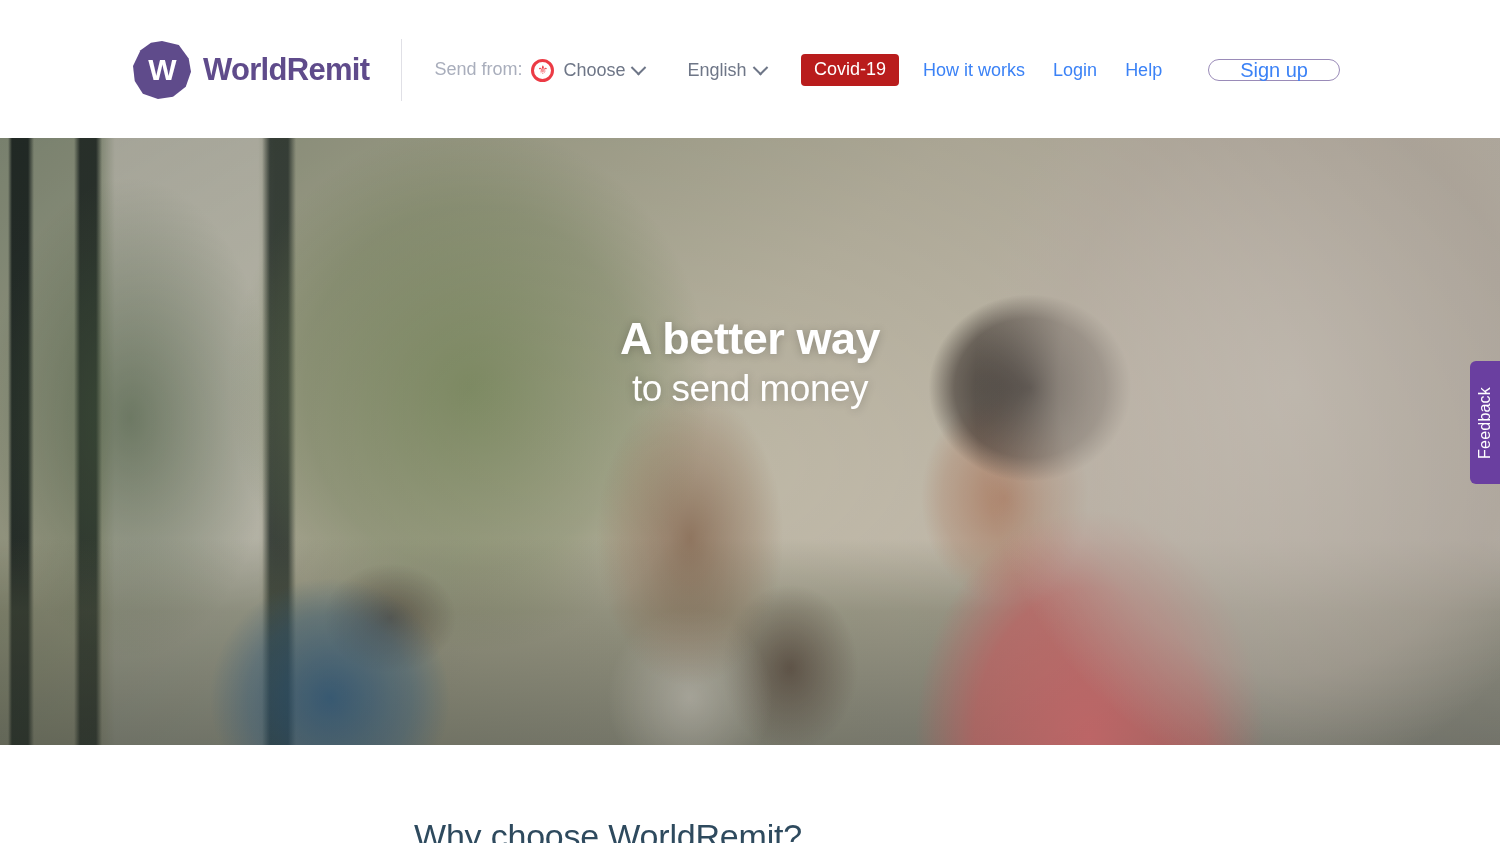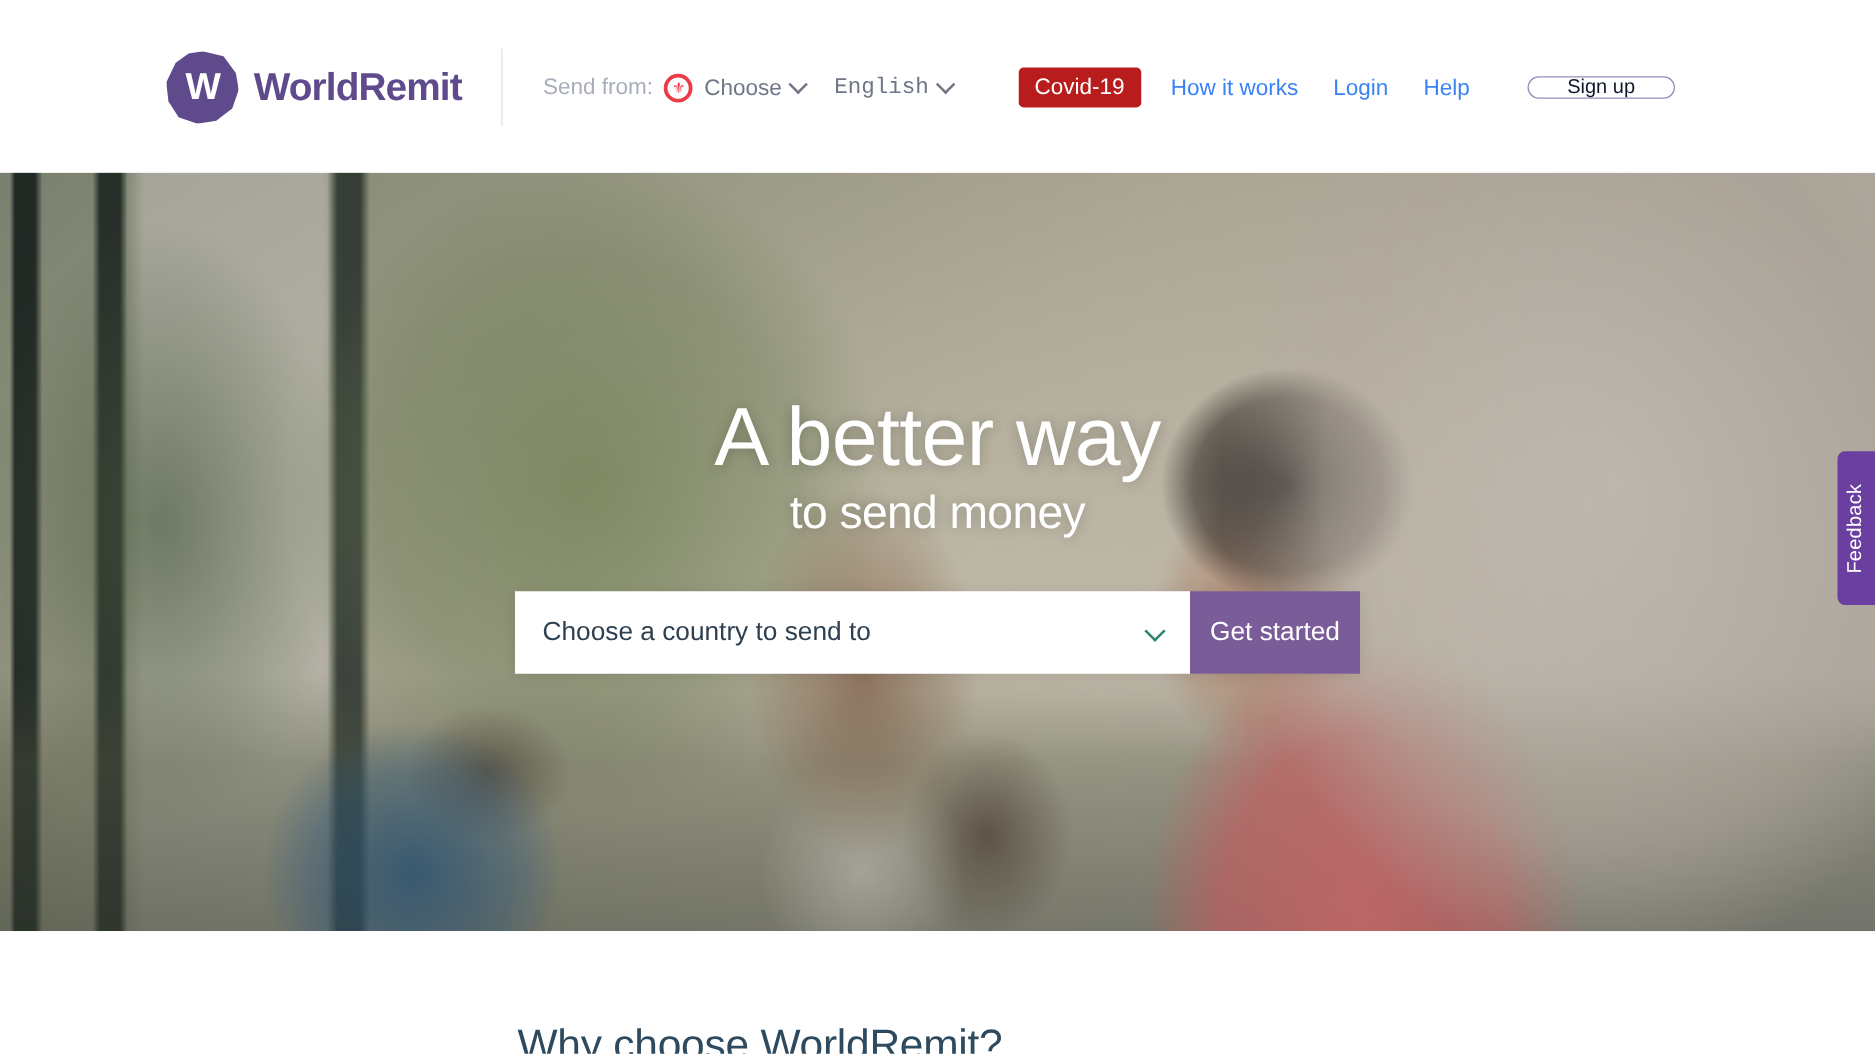--- a/index.html
+++ b/index.html
@@ -112,21 +112,21 @@
   }
 
   .dropdown {
     display: flex;
     align-items: center;
     gap: 8px;
     color: #6E7687;
     font-size: 18px;
     cursor: pointer;
   }
-  .dropdown.lang { margin-left: 14px; font-family: Liberation Mono, monospace; }
+  .dropdown.lang { margin-left: 34px; }
 
   .chev {
     width: 11px;
     height: 11px;
     border-right: 2.3px solid #6E7687;
     border-bottom: 2.3px solid #6E7687;
     transform: rotate(45deg) translate(-2px, -2px);
   }
 
   .nav-right {
@@ -155,24 +155,24 @@
     padding: 0 0;
     text-align: center;
   }
   .nav-how { margin-left: 24px; }
   .nav-help { margin-left: 28px; }
   .nav-login { margin-left: 28px; }
 
   .signup-btn {
     margin-left: 46px;
     border: 1.6px solid #9A8BB8;
-    color: #0f172a;
+    color: #3b82f6;
     background: transparent;
     border-radius: 26px;
-    font-size: 16px;
+    font-size: 20px;
     padding: 0 31px;
     cursor: pointer;
     font-family: "Liberation Sans", sans-serif;
     line-height: 1;
   }
 
   
   .hero {
     position: absolute;
     top: 138px;
@@ -247,22 +247,22 @@
 
   .hero-title {
     margin-top: 178px;
     text-align: center;
     color: #ffffff;
     line-height: 1.0;
     text-shadow: 0 1px 10px rgba(0,0,0,0.22);
   }
   .hero-title .l1 {
     display: block;
-    font-size: 66px;
-    font-weight: 400;
+    font-size: 45px;
+    font-weight: 700;
     letter-spacing: -0.5px;
   }
   .hero-title .l2 {
     display: block;
     font-size: 37px;
     font-weight: 300;
     letter-spacing: -0.5px;
     margin-top: 9px;
   }
 
@@ -401,27 +401,20 @@
 
   <section class="hero">
     <div class="hero-photo"></div>
 
     <div class="hero-content">
       <h1 class="hero-title">
         <span class="l1">A better way</span>
         <span class="l2">to send money</span>
       </h1>
 
-      <div class="hero-form">
-        <div class="country-select">
-          <span class="sel-text">Choose a country to send to</span>
-          <span class="select-chev"></span>
-        </div>
-        <button class="get-started-btn">Get started</button>
-      </div>
     </div>
   </section>
 
   <div class="feedback-tab">
     <span>Feedback</span>
   </div>
 
   <section class="below-fold">
     <h2 class="why-title">Why choose WorldRemit?</h2>
   </section>

